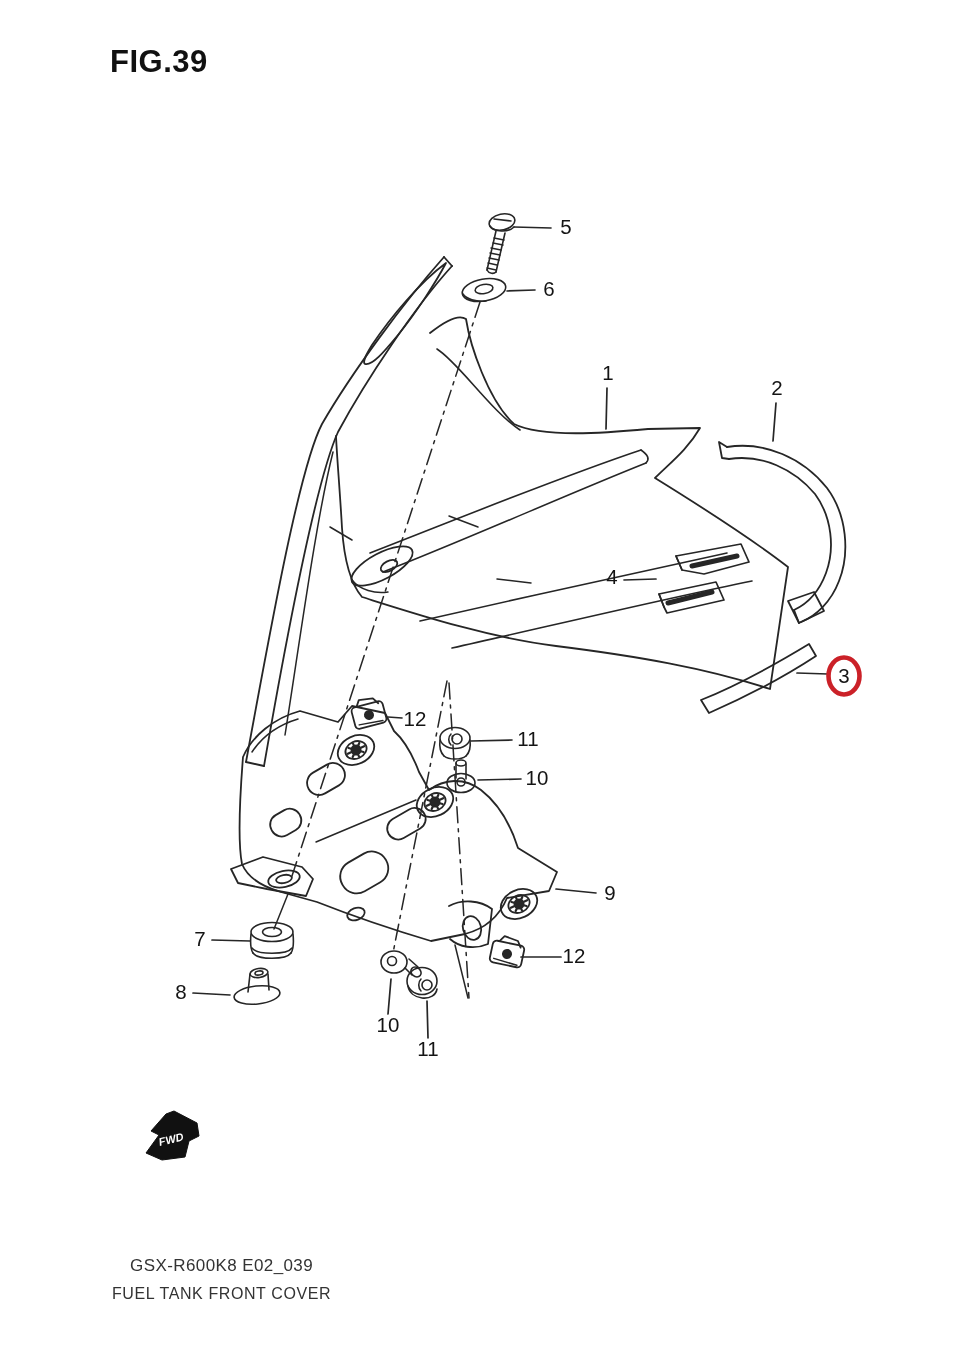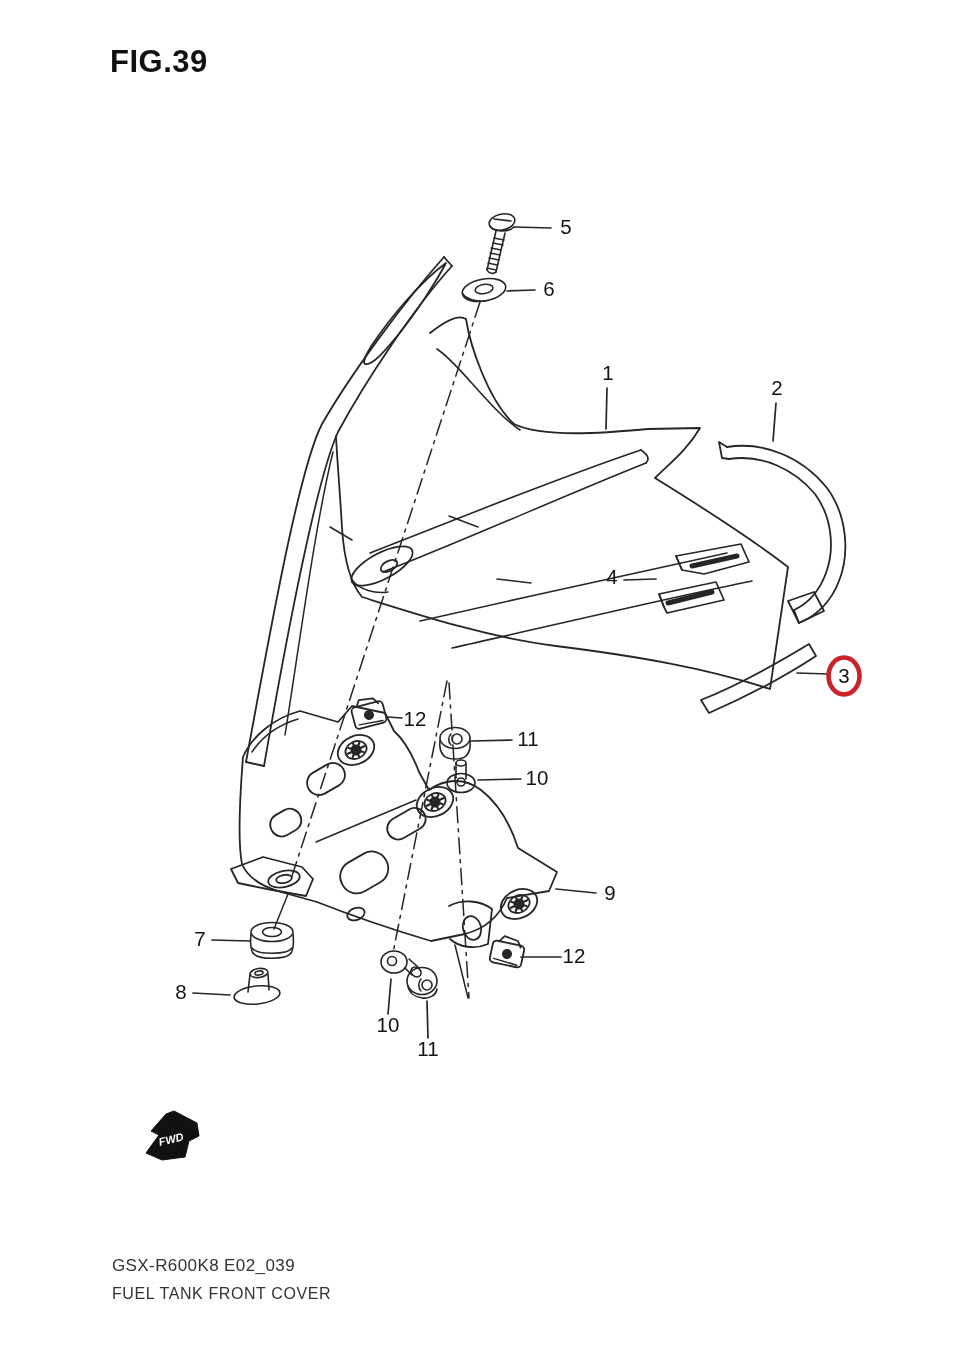--- a/index.html
+++ b/index.html
@@ -11,20 +11,21 @@
     overflow:hidden;
   }
   .fig-number{
     position:absolute;left:110px;top:44px;
     font-size:31px;font-weight:bold;color:#111;
     letter-spacing:0.5px;
   }
   .footer{
     position:absolute;left:112px;top:1256px;
     color:#333;
+    text-align:center;
   }
   .footer .code{font-size:17px;letter-spacing:0.4px;margin-bottom:9px;}
   .footer .title{font-size:16px;letter-spacing:0.6px;}
   svg{position:absolute;left:0;top:0;}
   svg path, svg line, svg ellipse, svg rect, svg circle, svg polyline{vector-effect:none;}
   text.callout{
     font-family:"Liberation Sans", sans-serif;
     font-size:20.5px;fill:#141414;text-anchor:middle;
   }
   text.fwd{

